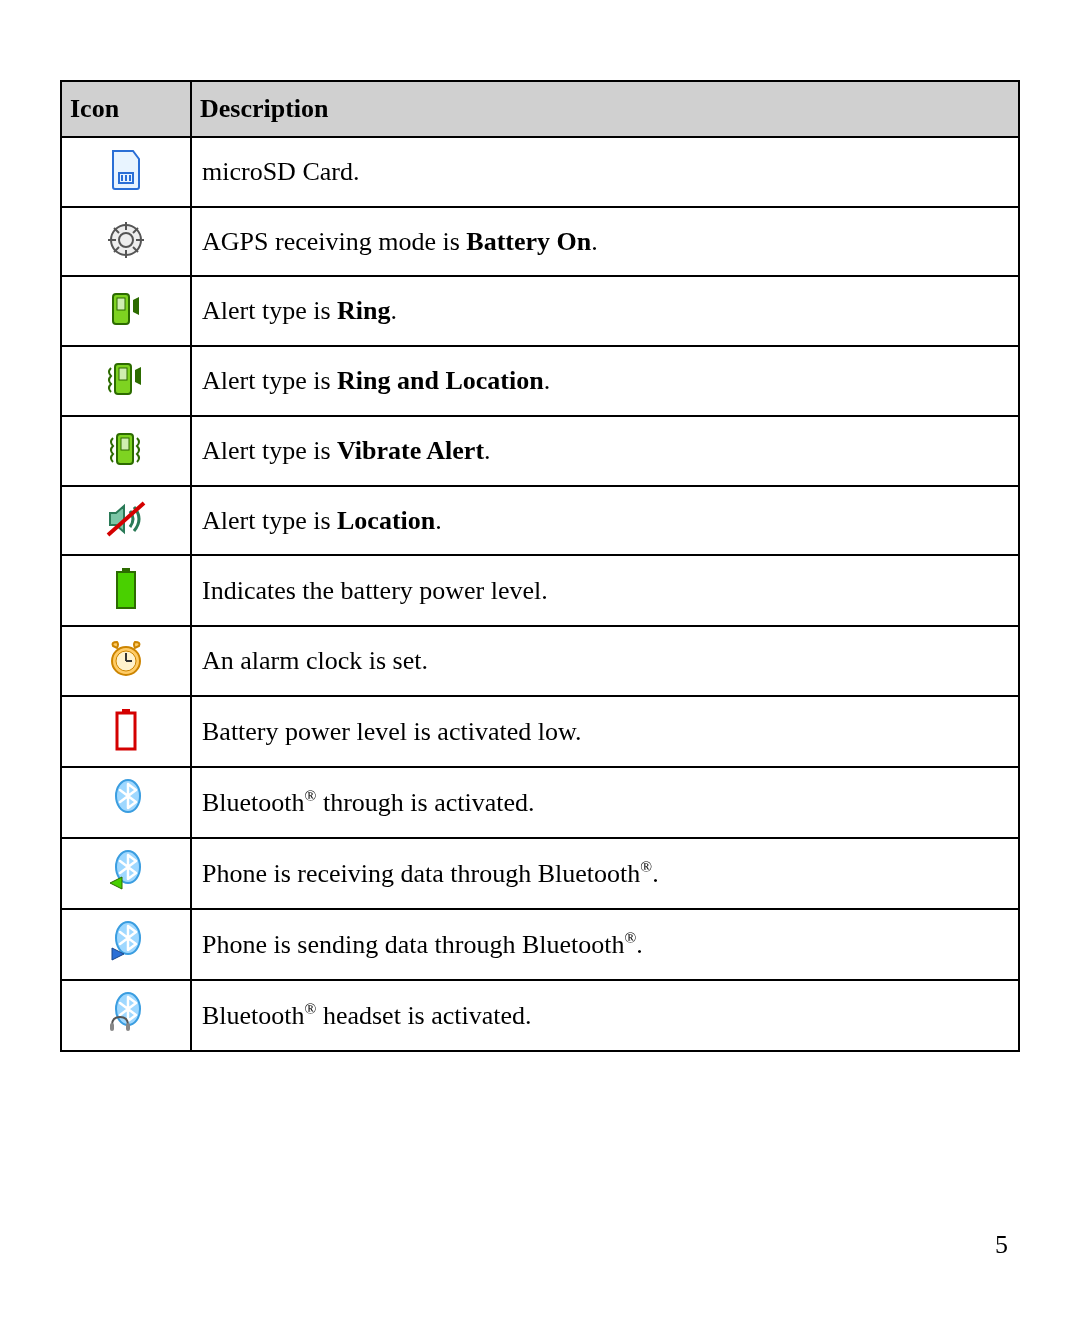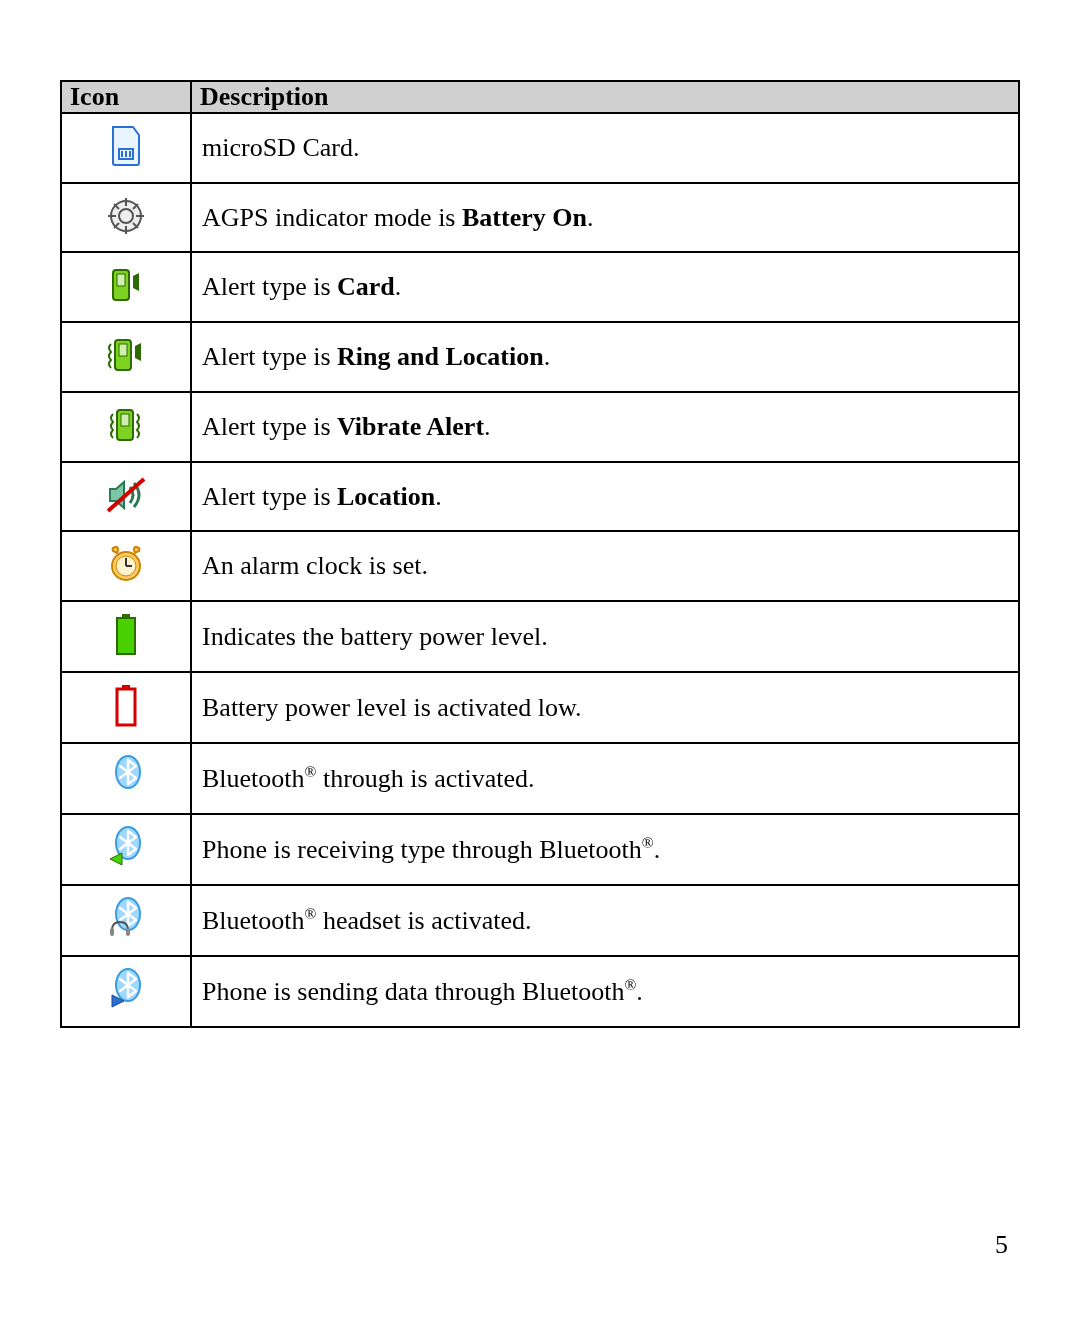--- a/index.html
+++ b/index.html
@@ -23,21 +23,21 @@
   col.icon-col { width: 130px; }
   th, td {
     border: 2px solid #000;
     font-size: 26px;
     vertical-align: middle;
     text-align: left;
   }
   th {
     background: #d0d0d0;
     font-weight: bold;
-    padding: 0 8px;
+    padding: 12px 8px;
   }
   td {
     padding: 4px 10px;
     height: 48px;
   }
   td.icon-cell {
     text-align: center;
     padding: 8px 4px;
   }
   .icon-wrap {
@@ -95,32 +95,32 @@
                 <line x1="20" y1="2" x2="20" y2="10" stroke="#555" stroke-width="2"></line>
                 <line x1="20" y1="30" x2="20" y2="38" stroke="#555" stroke-width="2"></line>
                 <line x1="2" y1="20" x2="10" y2="20" stroke="#555" stroke-width="2"></line>
                 <line x1="30" y1="20" x2="38" y2="20" stroke="#555" stroke-width="2"></line>
                 <line x1="8" y1="8" x2="13" y2="13" stroke="#555" stroke-width="2"></line>
                 <line x1="27" y1="27" x2="32" y2="32" stroke="#555" stroke-width="2"></line>
                 <line x1="27" y1="13" x2="32" y2="8" stroke="#555" stroke-width="2"></line>
                 <line x1="8" y1="32" x2="13" y2="27" stroke="#555" stroke-width="2"></line>
               </svg>
             </span></td>
-          <td><span>AGPS indicator mode is </span><b>Battery On</b><span>.</span></td>
+          <td><span>AGPS receiving mode is </span><b>Battery On</b><span>.</span></td>
         </tr>
         <tr>
           <td class="icon-cell"><span class="icon-wrap">
               <svg width="42" height="42" viewBox="0 0 42 42">
                 <rect x="8" y="6" width="16" height="30" rx="3" fill="#7ed321" stroke="#2c6b00" stroke-width="2"></rect>
                 <rect x="12" y="10" width="8" height="12" fill="#cfeeb0" stroke="#2c6b00" stroke-width="1"></rect>
                 <path d="M28 12 L34 9 L34 27 L28 24 Z" fill="#2c6b00"></path>
                 <rect x="28" y="14" width="2" height="8" fill="#2c6b00"></rect>
               </svg>
             </span></td>
-          <td><span>Alert type is </span><b>Card</b><span>.</span></td>
+          <td><span>Alert type is </span><b>Ring</b><span>.</span></td>
         </tr>
         <tr>
           <td class="icon-cell"><span class="icon-wrap">
               <svg width="46" height="42" viewBox="0 0 46 42">
                 <rect x="12" y="6" width="16" height="30" rx="3" fill="#7ed321" stroke="#2c6b00" stroke-width="2"></rect>
                 <rect x="16" y="10" width="8" height="12" fill="#cfeeb0" stroke="#2c6b00" stroke-width="1"></rect>
                 <path d="M32 12 L38 9 L38 27 L32 24 Z" fill="#2c6b00"></path>
                 <path d="M8 10 Q4 14 8 18 Q4 22 8 26 Q4 30 8 34" fill="none" stroke="#2c6b00" stroke-width="2"></path>
               </svg>
             </span></td>
@@ -140,46 +140,46 @@
         <tr>
           <td class="icon-cell"><span class="icon-wrap">
               <svg width="44" height="40" viewBox="0 0 44 40">
                 <path d="M6 14 H12 L20 7 V33 L12 26 H6 Z" fill="#7cc6a6" stroke="#2a7a57" stroke-width="2"></path>
                 <path d="M26 12 Q32 20 26 28" fill="none" stroke="#2a7a57" stroke-width="3"></path>
                 <path d="M30 8 Q40 20 30 32" fill="none" stroke="#2a7a57" stroke-width="3"></path>
                 <line x1="4" y1="36" x2="40" y2="4" stroke="#d40000" stroke-width="4"></line>
               </svg>
             </span></td>
           <td><span>Alert type is </span><b>Location</b><span>.</span></td>
+        </tr>
+        <tr>
+          <td class="icon-cell"><span class="icon-wrap">
+              <svg width="24" height="44" viewBox="0 0 24 44">
+                <rect x="8" y="2" width="8" height="4" fill="#2c6b00"></rect>
+                <rect x="3" y="6" width="18" height="36" fill="#49d000" stroke="#2c6b00" stroke-width="2"></rect>
+              </svg>
+            </span></td>
+          <td><span>Indicates the battery power level.</span></td>
         </tr>
         <tr>
           <td class="icon-cell"><span class="icon-wrap">
               <svg width="42" height="42" viewBox="0 0 42 42">
                 <circle cx="21" cy="23" r="14" fill="#ffcc66" stroke="#cc8400" stroke-width="2"></circle>
                 <circle cx="21" cy="23" r="10" fill="#fff2cc" stroke="#cc8400" stroke-width="1"></circle>
                 <line x1="21" y1="23" x2="21" y2="15" stroke="#333" stroke-width="2"></line>
                 <line x1="21" y1="23" x2="27" y2="23" stroke="#333" stroke-width="2"></line>
                 <path d="M8 8 Q6 4 12 4 Q14 6 12 10 Z" fill="#ffcc66" stroke="#cc8400" stroke-width="2"></path>
                 <path d="M34 8 Q36 4 30 4 Q28 6 30 10 Z" fill="#ffcc66" stroke="#cc8400" stroke-width="2"></path>
               </svg>
             </span></td>
           <td><span>An alarm clock is set.</span></td>
         </tr>
         <tr>
           <td class="icon-cell"><span class="icon-wrap">
               <svg width="24" height="44" viewBox="0 0 24 44">
-                <rect x="8" y="2" width="8" height="4" fill="#2c6b00"></rect>
-                <rect x="3" y="6" width="18" height="36" fill="#49d000" stroke="#2c6b00" stroke-width="2"></rect>
-              </svg>
-            </span></td>
-          <td><span>Indicates the battery power level.</span></td>
-        </tr>
-        <tr>
-          <td class="icon-cell"><span class="icon-wrap">
-              <svg width="24" height="44" viewBox="0 0 24 44">
                 <rect x="8" y="2" width="8" height="4" fill="#d40000"></rect>
                 <rect x="3" y="6" width="18" height="36" fill="#fff" stroke="#d40000" stroke-width="3"></rect>
               </svg>
             </span></td>
           <td><span>Battery power level is activated low.</span></td>
         </tr>
         <tr>
           <td class="icon-cell"><span class="icon-wrap">
               <svg width="36" height="44" viewBox="0 0 36 44">
                 <ellipse cx="20" cy="18" rx="12" ry="16" fill="#9fd8ff" stroke="#3a9de0" stroke-width="2"></ellipse>
@@ -189,41 +189,41 @@
           <td><span>Bluetooth</span><sup class="reg">®</sup><span> through is activated.</span></td>
         </tr>
         <tr>
           <td class="icon-cell"><span class="icon-wrap">
               <svg width="36" height="44" viewBox="0 0 36 44">
                 <ellipse cx="20" cy="18" rx="12" ry="16" fill="#9fd8ff" stroke="#3a9de0" stroke-width="2"></ellipse>
                 <path d="M20 6 L20 30 L28 24 L12 12 M20 6 L28 12 L12 24" fill="none" stroke="#fff" stroke-width="2.5" stroke-linejoin="round" stroke-linecap="round"></path>
                 <path d="M14 28 L14 40 L2 34 Z" fill="#49d000" stroke="#2c6b00" stroke-width="1"></path>
               </svg>
             </span></td>
-          <td><span>Phone is receiving type through Bluetooth</span><sup class="reg">®</sup><span>.</span></td>
+          <td><span>Phone is receiving data through Bluetooth</span><sup class="reg">®</sup><span>.</span></td>
+        </tr>
+        <tr>
+          <td class="icon-cell"><span class="icon-wrap">
+              <svg width="36" height="44" viewBox="0 0 36 44">
+                <ellipse cx="20" cy="18" rx="12" ry="16" fill="#9fd8ff" stroke="#3a9de0" stroke-width="2"></ellipse>
+                <path d="M20 6 L20 30 L28 24 L12 12 M20 6 L28 12 L12 24" fill="none" stroke="#fff" stroke-width="2.5" stroke-linejoin="round" stroke-linecap="round"></path>
+                <path d="M4 28 L4 40 L16 34 Z" fill="#2a6fd6" stroke="#16468c" stroke-width="1"></path>
+              </svg>
+            </span></td>
+          <td><span>Phone is sending data through Bluetooth</span><sup class="reg">®</sup><span>.</span></td>
         </tr>
         <tr>
           <td class="icon-cell"><span class="icon-wrap">
               <svg width="36" height="44" viewBox="0 0 36 44">
                 <ellipse cx="20" cy="18" rx="12" ry="16" fill="#9fd8ff" stroke="#3a9de0" stroke-width="2"></ellipse>
                 <path d="M20 6 L20 30 L28 24 L12 12 M20 6 L28 12 L12 24" fill="none" stroke="#fff" stroke-width="2.5" stroke-linejoin="round" stroke-linecap="round"></path>
                 <path d="M4 34 Q4 26 12 26 Q20 26 20 34" fill="none" stroke="#555" stroke-width="2"></path>
                 <rect x="2" y="32" width="4" height="8" rx="2" fill="#888"></rect>
                 <rect x="18" y="32" width="4" height="8" rx="2" fill="#888"></rect>
               </svg>
             </span></td>
           <td><span>Bluetooth</span><sup class="reg">®</sup><span> headset is activated.</span></td>
-        </tr>
-        <tr>
-          <td class="icon-cell"><span class="icon-wrap">
-              <svg width="36" height="44" viewBox="0 0 36 44">
-                <ellipse cx="20" cy="18" rx="12" ry="16" fill="#9fd8ff" stroke="#3a9de0" stroke-width="2"></ellipse>
-                <path d="M20 6 L20 30 L28 24 L12 12 M20 6 L28 12 L12 24" fill="none" stroke="#fff" stroke-width="2.5" stroke-linejoin="round" stroke-linecap="round"></path>
-                <path d="M4 28 L4 40 L16 34 Z" fill="#2a6fd6" stroke="#16468c" stroke-width="1"></path>
-              </svg>
-            </span></td>
-          <td><span>Phone is sending data through Bluetooth</span><sup class="reg">®</sup><span>.</span></td>
         </tr>
       </tbody>
   </table>
 </div>
 
 <div class="page-number">5</div>
 
 </body></html>

